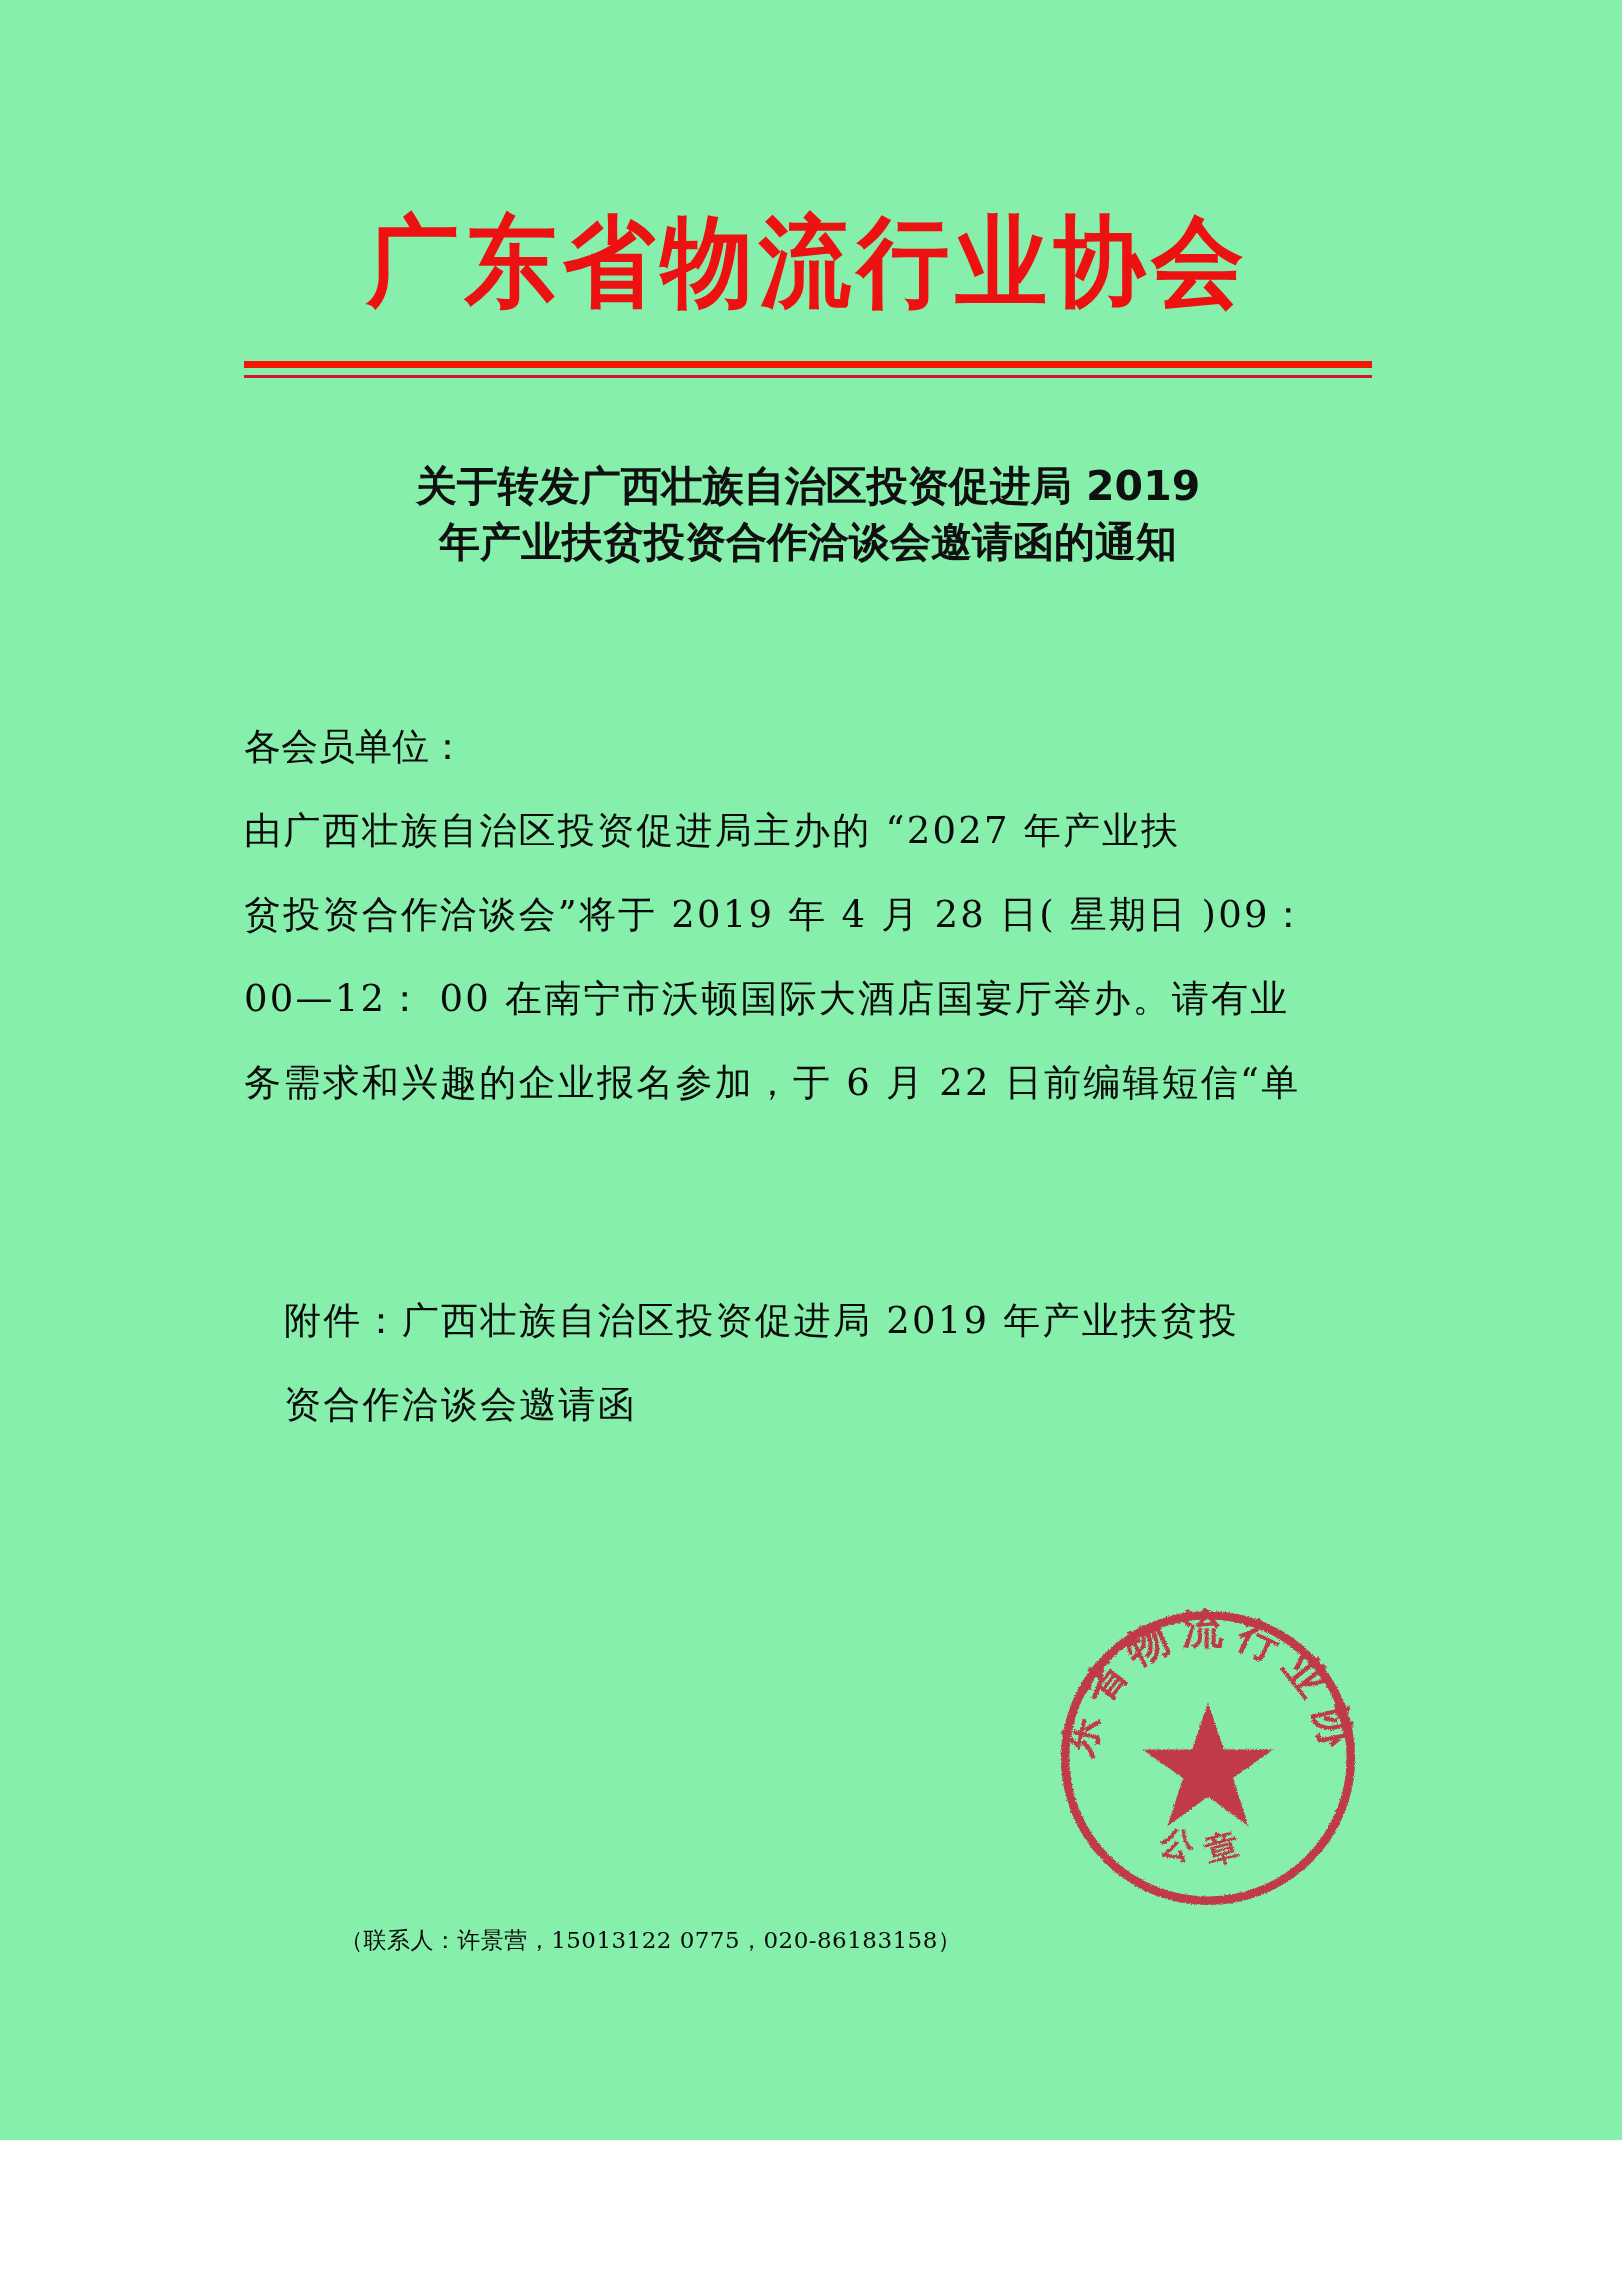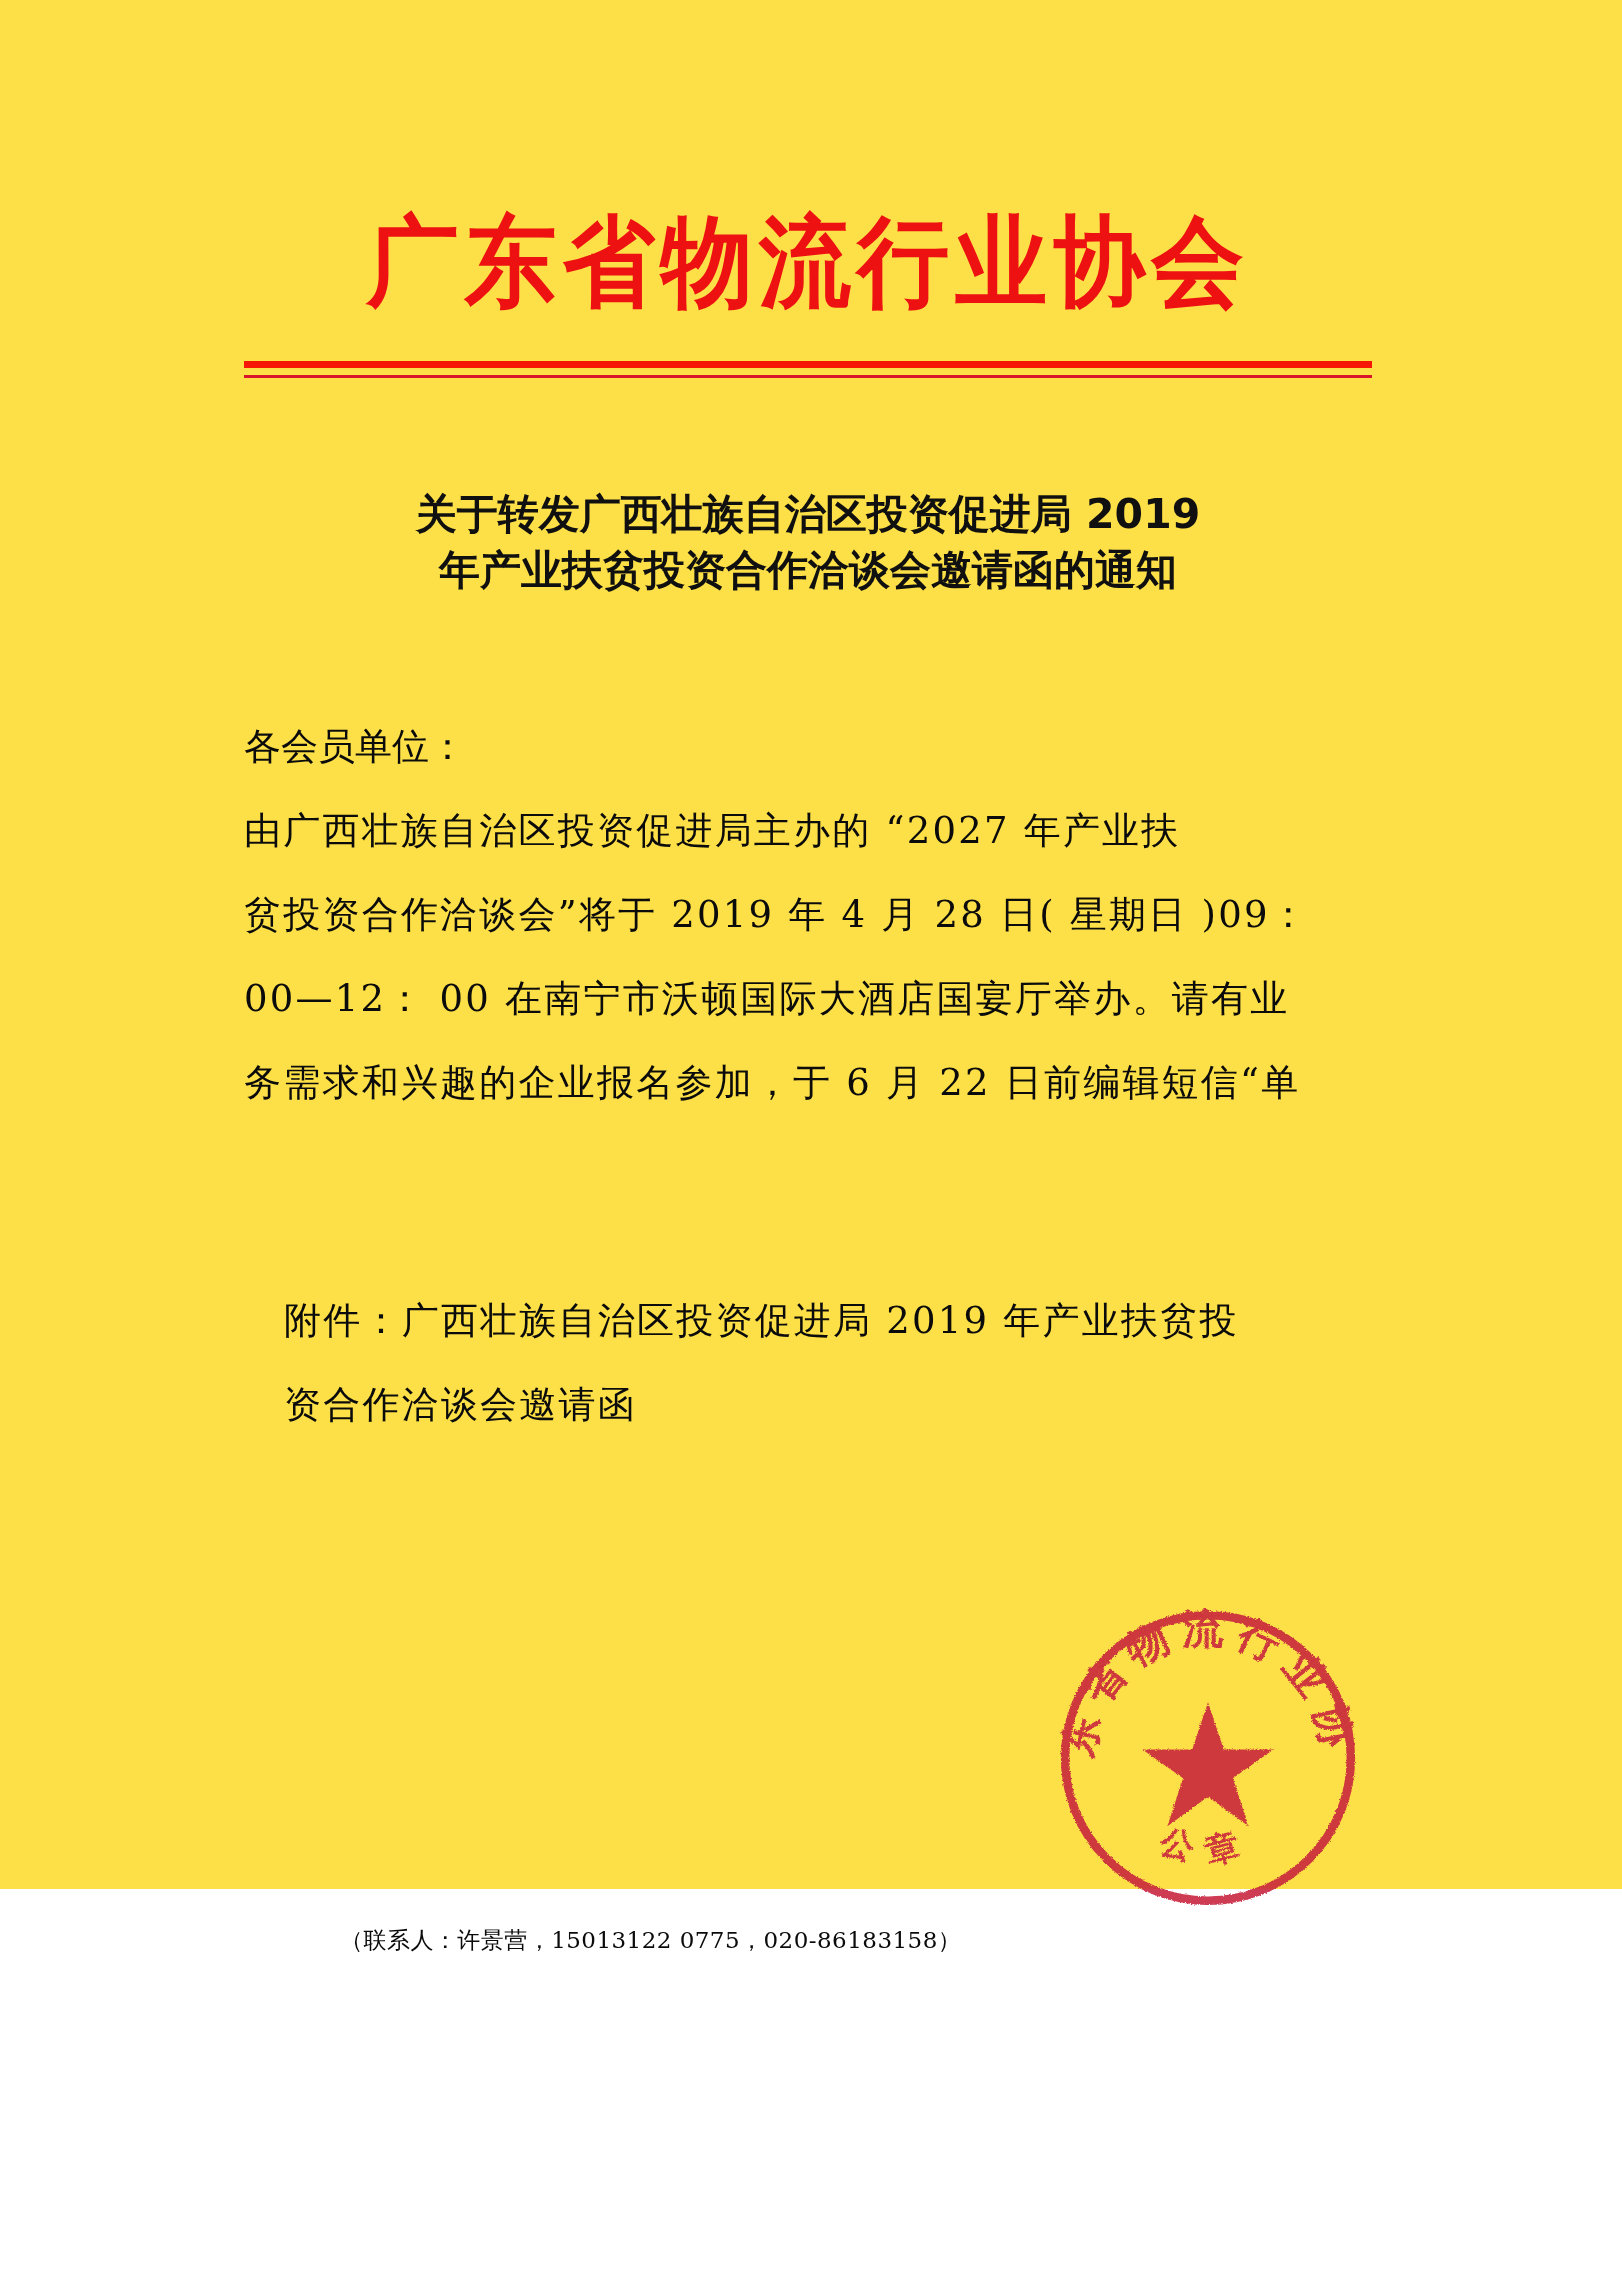--- a/index.html
+++ b/index.html
@@ -12,22 +12,22 @@
     height: 2295px;
     position: relative;
     font-family: "DejaVu Serif", serif;
     overflow: hidden;
   }
 
   .page {
     position: absolute;
     left: 0; top: 0;
     width: 1623px;
-    height: 1889px;
-    background: #fde047;
+    height: 2140px;
+    background: #86efac;
     text-decoration: underline;
   }
 
   
   .letterhead {
     position: absolute;
     left: 244px;
     top: 208px;
     width: 1128px;
     text-align: center;
@@ -66,21 +66,20 @@
     left: 244px;
     top: 458px;
     width: 1128px;
     text-align: center;
     font-family: "DejaVu Sans", sans-serif;
     font-weight: 700;
     font-size: 41px;
     line-height: 56px;
     color: #101010;
     letter-spacing: 0px;
-    margin-top: 28px;
   }
   .doc-title .tl {
     display: block;
     white-space: nowrap;
   }
 
   
   .body-block {
     position: absolute;
     left: 244px;

